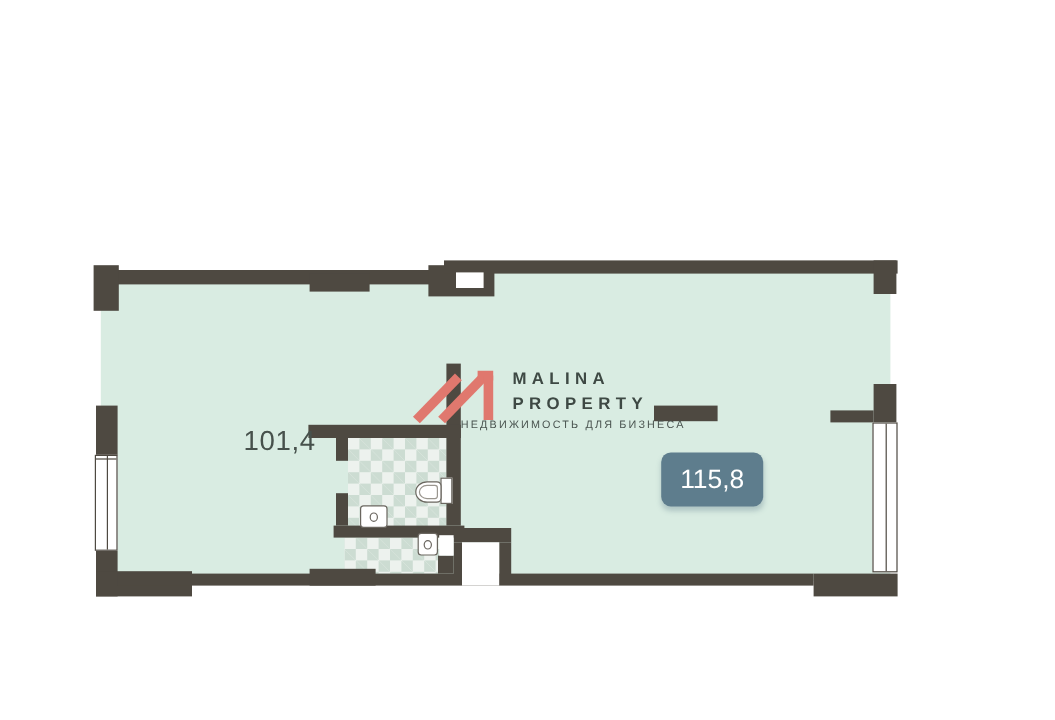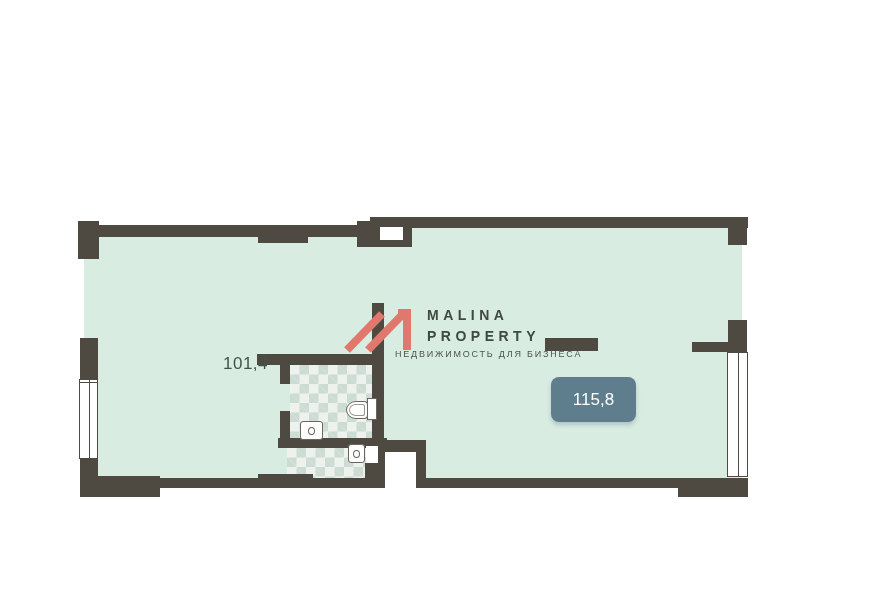--- a/index.html
+++ b/index.html
@@ -49,26 +49,26 @@
     border:1px solid var(--fixture-line);border-radius:50%;background:#fff;
   }
   .toilet-bowl{
     border-radius:10px 4px 4px 10px / 9px 4px 4px 9px;
   }
   .toilet-bowl::before{
     content:"";position:absolute;inset:2px;border:1px solid #9a968f;
     border-radius:8px 3px 3px 8px / 7px 3px 3px 7px;
   }
   .room-label{
-    color:var(--label-color);font-size:17px;letter-spacing:0.5px;margin-left:20px;
+    color:var(--label-color);font-size:23px;letter-spacing:0.5px;
   }
   .area-badge{
     background:var(--badge-color);color:var(--badge-text-color);
     border-radius:8px;display:flex;align-items:center;justify-content:center;
-    font-size:17px;box-shadow:0 3px 4px rgba(96,125,139,0.35);
+    font-size:22px;box-shadow:0 3px 4px rgba(96,125,139,0.35);
   }
   .logo-m line{stroke:var(--logo-red);stroke-width:8;}
   .logo-text{
     color:var(--logo-text-color);font-weight:bold;font-size:14px;
     letter-spacing:4.5px;line-height:21px;white-space:nowrap;
   }
   .logo-tagline{
     color:var(--tagline-color);font-size:9px;letter-spacing:1.8px;white-space:nowrap;
   }
 </style>
@@ -127,16 +127,16 @@
 
   <div class="abs" style="left:341px;top:266px;width:200px;height:62px;margin-top:36px;">
     <svg class="logo-m abs" style="left:0;top:2px;" width="78" height="50" viewBox="0 0 78 50">
       <line x1="6" y1="46" x2="41" y2="10"></line>
       <line x1="27" y1="46" x2="62" y2="10"></line>
       <line x1="57" y1="9" x2="70" y2="9"></line>
       <line x1="66" y1="9" x2="66" y2="46"></line>
     </svg>
     <div class="abs logo-text" style="left:86px;top:3px;">MALINA</div>
     <div class="abs logo-text" style="left:86px;top:24px;">PROPERTY</div>
-    <div class="abs logo-tagline" style="left:14px;top:47px;padding-left:40px;">НЕДВИЖИМОСТЬ ДЛЯ БИЗНЕСА</div>
+    <div class="abs logo-tagline" style="left:3px;top:47px;padding-left:40px;">НЕДВИЖИМОСТЬ ДЛЯ БИЗНЕСА</div>
   </div>
 
 </div>
 
 </body></html>

